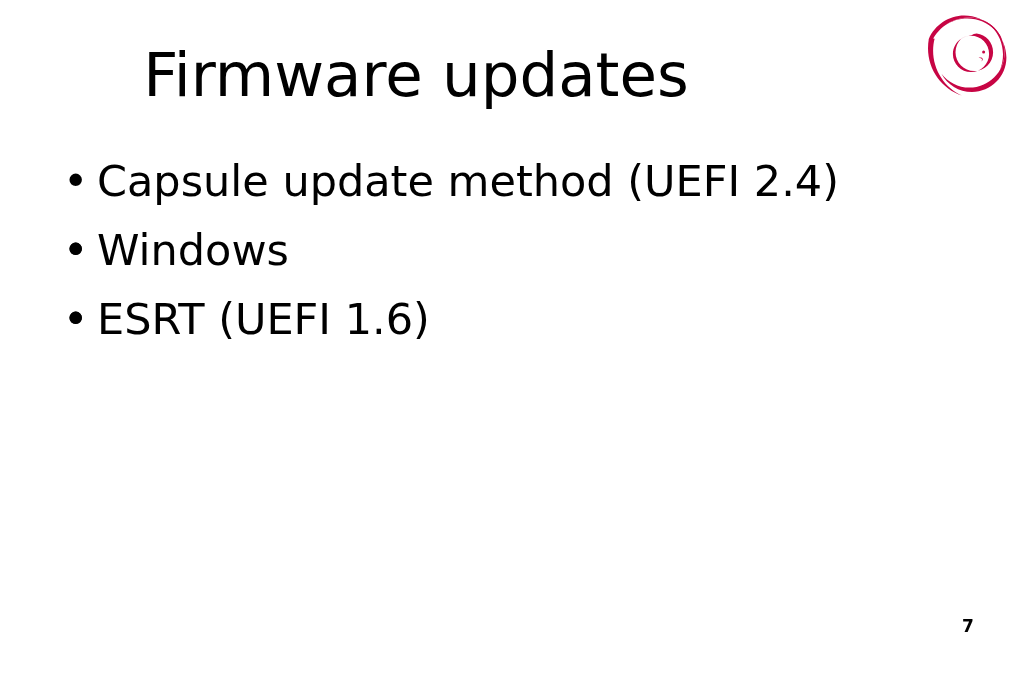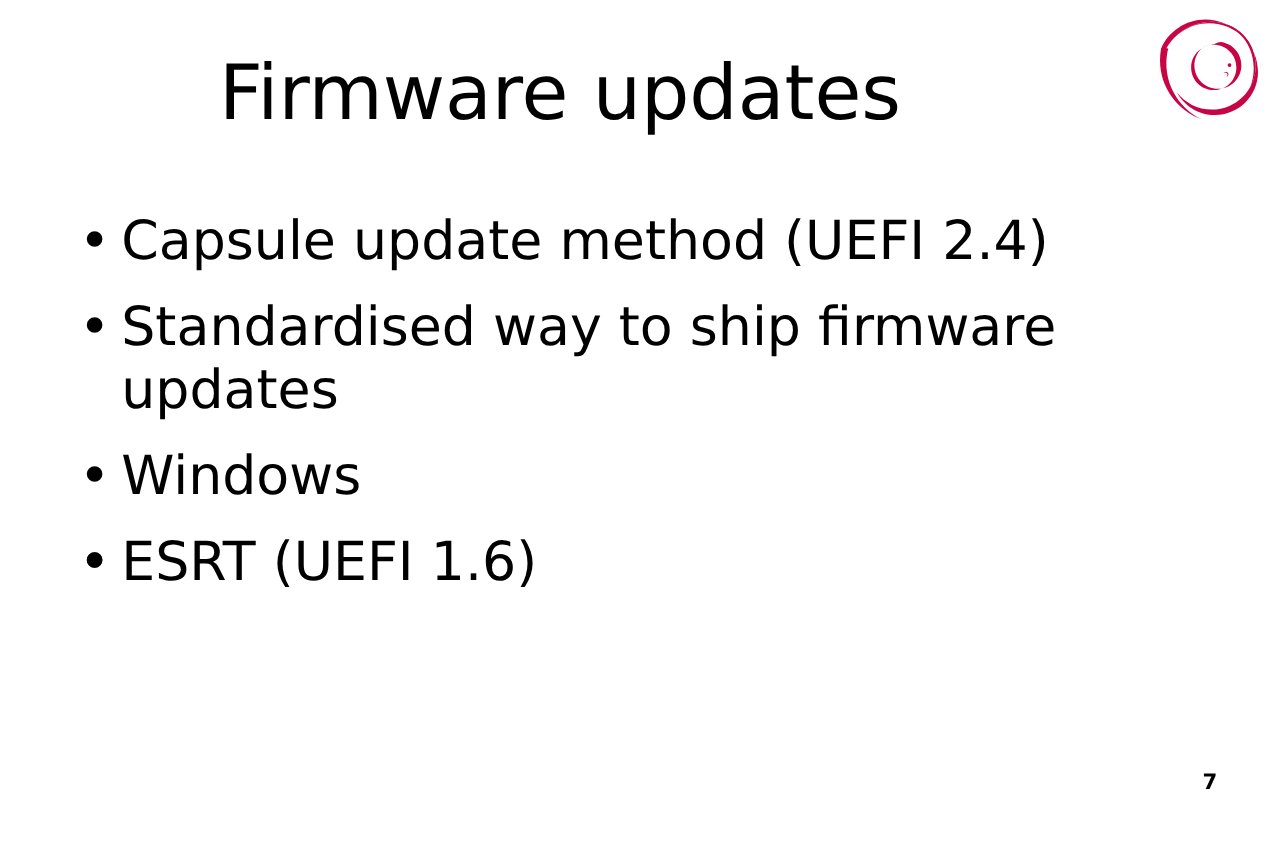--- a/index.html
+++ b/index.html
@@ -44,21 +44,20 @@
     top: 42px;
     left: 0;
     width: 832px;
     text-align: center;
     font-size: 61px;
     font-weight: 400;
     letter-spacing: 0px;
     line-height: 1.08;
     color: #000000;
     white-space: nowrap;
-    margin-left: 32px;
   }
 
   
   .bullets {
     position: absolute;
     top: 156px;
     left: 58px;
     width: 900px;
     margin: 0;
     padding: 0;
@@ -81,21 +80,20 @@
     left: 5px;
     top: 0;
     width: 20px;
     font-size: 43px;
     line-height: 50px;
     color: #000000;
   }
   .bullet-text {
     display: block;
     max-width: 790px;
-    margin-top: 12px;
   }
 
   
   .page-number {
     position: absolute;
     left: 940px;
     top: 616px;
     width: 56px;
     text-align: center;
     font-size: 17px;
@@ -169,21 +167,20 @@
 
   <div class="title">Firmware updates</div>
 
   <ul class="bullets">
     <li class="bullet-item">
       <span class="bullet-marker">•</span>
       <span class="bullet-text">Capsule update method (UEFI 2.4)</span>
     </li>
     <li class="bullet-item">
       <span class="bullet-marker">•</span>
-      <span class="bullet-text">Standardised way to ship firmware updates</span>
     </li>
     <li class="bullet-item">
       <span class="bullet-marker">•</span>
       <span class="bullet-text">Windows</span>
     </li>
     <li class="bullet-item">
       <span class="bullet-marker">•</span>
     </li>
     <li class="bullet-item">
       <span class="bullet-marker">•</span>

